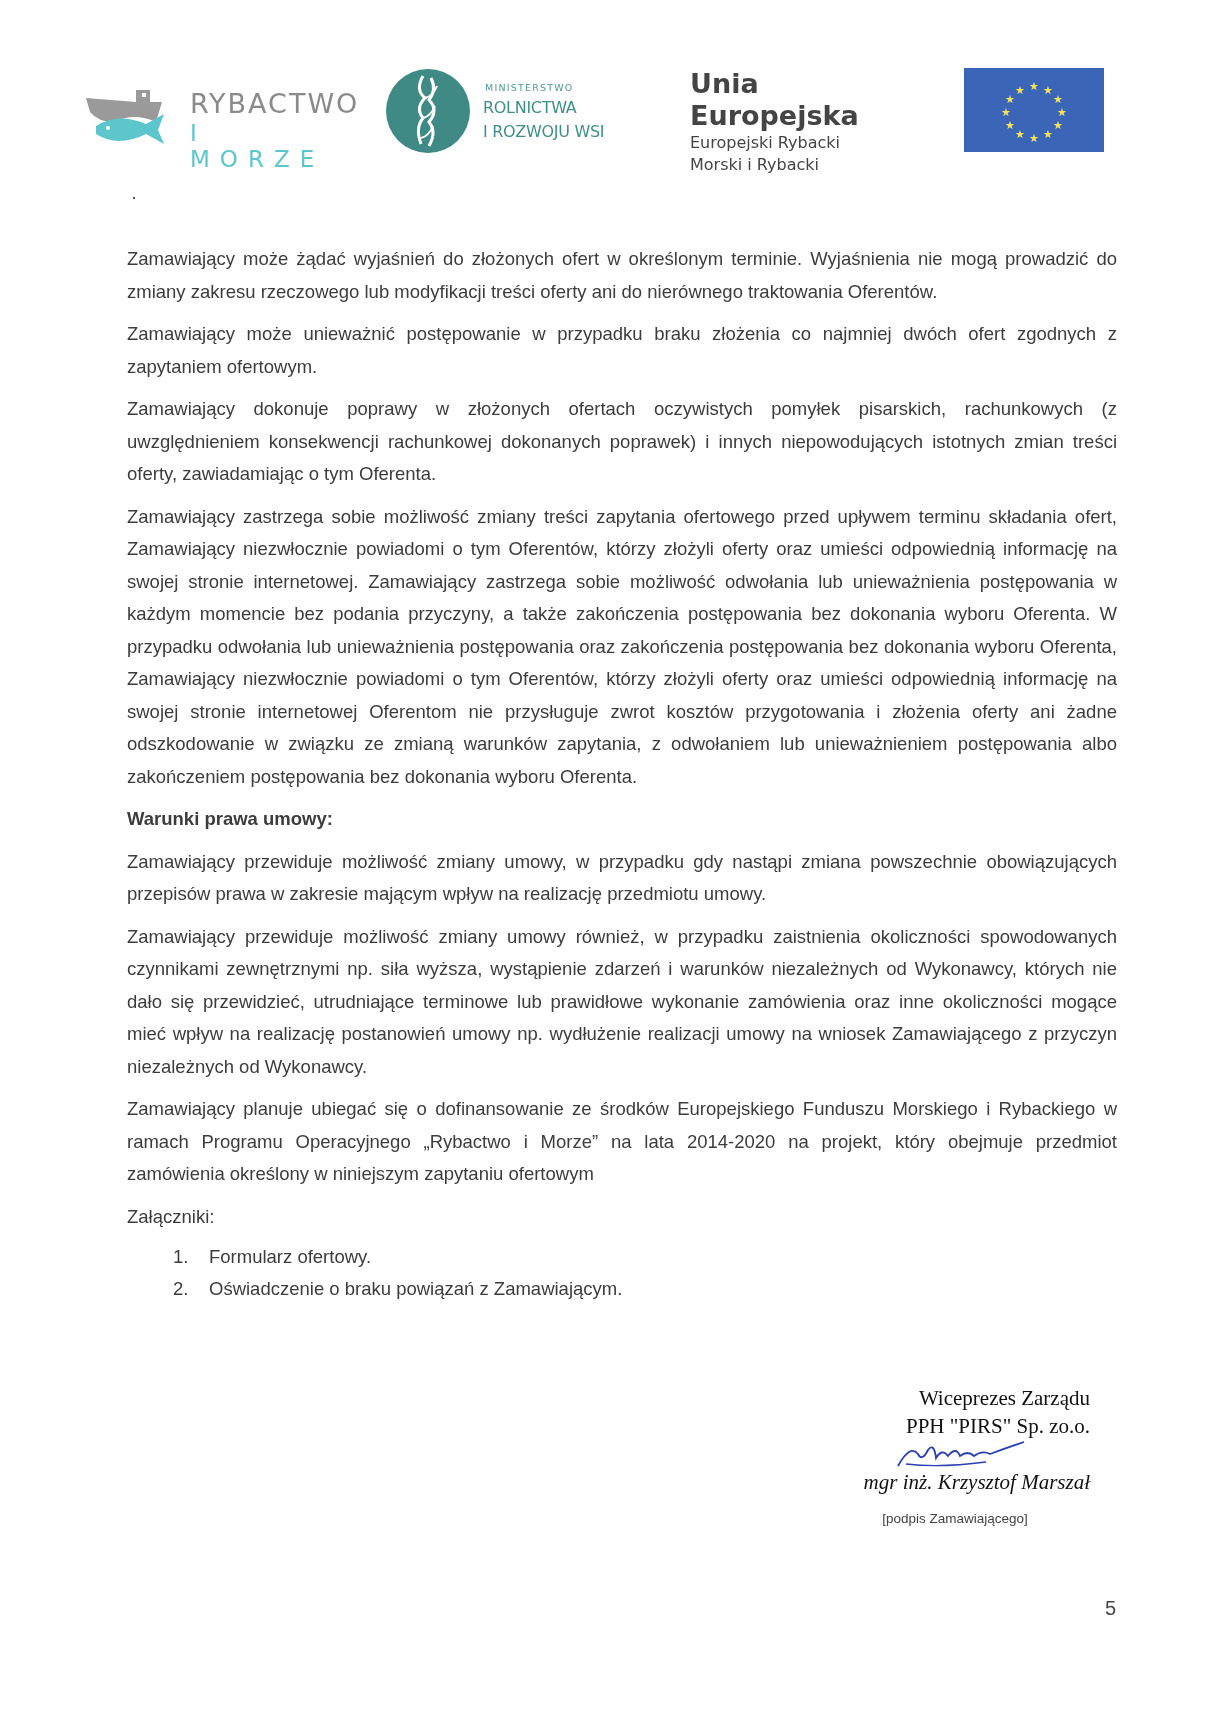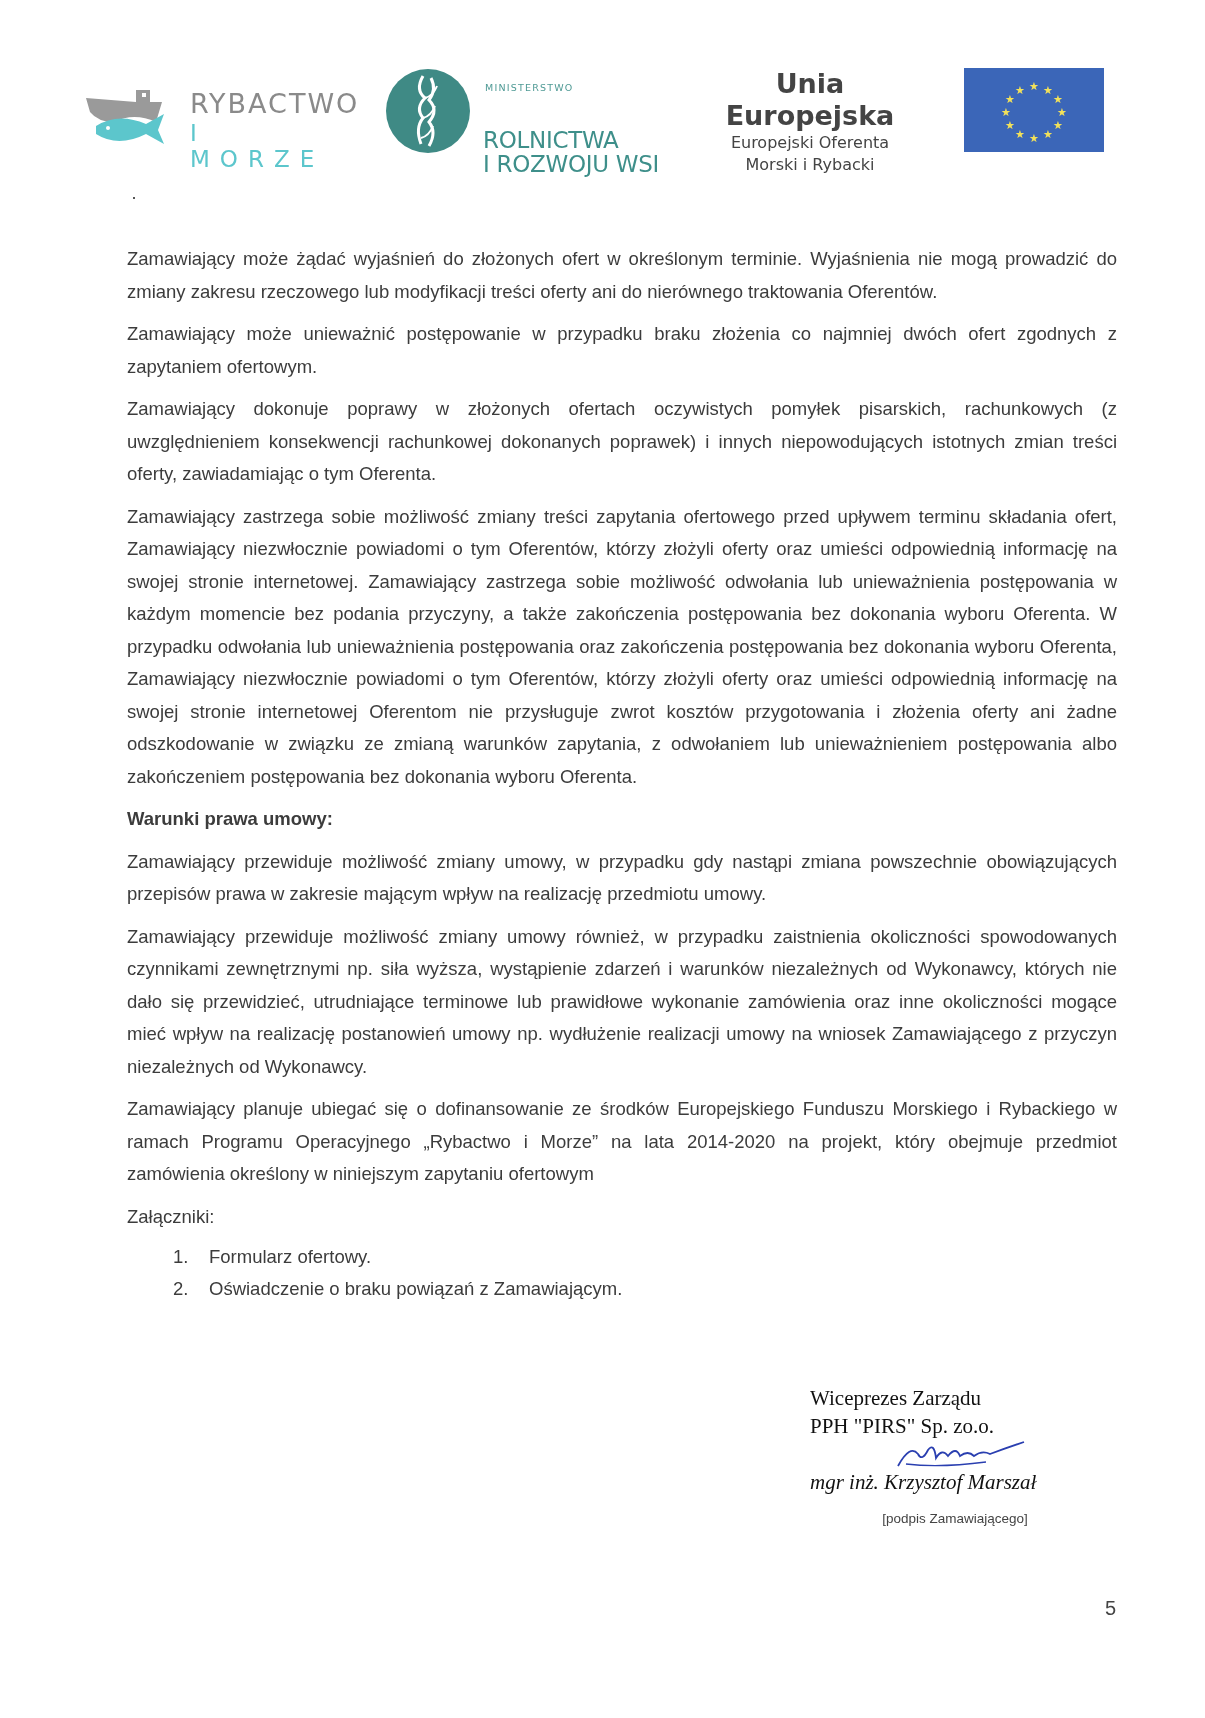--- a/index.html
+++ b/index.html
@@ -69,36 +69,34 @@
       left: 100px;
       top: 14px;
       font-size: 9.5px;
       letter-spacing: 1.2px;
       color: #4f9a95;
       font-family: "DejaVu Sans", sans-serif;
     }
     .ministry-line1, .ministry-line2 {
       position: absolute;
       left: 98px;
-      font-size: 23px;
+      font-size: 16px;
       color: #3e8f8a;
       line-height: 24px;
       font-family: "DejaVu Sans", sans-serif;
       font-weight: 500;
       letter-spacing: -0.3px;
-      margin-top: 32px;
     }
     .ministry-line1 { top: 28px; }
     .ministry-line2 { top: 52px; }
     .ue-block {
       position: absolute;
       left: 690px;
       top: 8px;
       width: 240px;
-      text-align: center;
     }
     .ue-title {
       font-size: 27px;
       font-weight: bold;
       color: #444;
       line-height: 32px;
       font-family: "DejaVu Sans", sans-serif;
     }
     .ue-sub {
       font-size: 16px;
@@ -154,21 +152,21 @@
     }
     .attachments-list .num {
       display: inline-block;
       width: 36px;
     }
     .signature {
       position: absolute;
       left: 810px;
       top: 1384px;
       width: 280px;
-      text-align: left;
+      text-align: right;
       font-family: "Liberation Serif", serif;
       color: #111;
     }
     .sig-title {
       font-size: 21px;
       line-height: 28px;
     }
     .sig-company {
       font-size: 21px;
       line-height: 28px;
@@ -228,21 +226,21 @@
       <path d="M38 50 Q46 48 50 38" stroke="#ffffff" stroke-width="2" fill="none"></path>
       <path d="M36 70 Q44 68 48 58" stroke="#ffffff" stroke-width="2" fill="none"></path>
     </svg>
     <div class="ministry-small">MINISTERSTWO</div>
     <div class="ministry-line1">ROLNICTWA</div>
     <div class="ministry-line2">I ROZWOJU WSI</div>
   </div>
 
   <div class="ue-block">
     <div class="ue-title">Unia Europejska</div>
-    <div class="ue-sub">Europejski Oferenta</div>
+    <div class="ue-sub">Europejski Rybacki</div>
     <div class="ue-sub">Morski i Rybacki</div>
   </div>
 
   <div class="eu-flag">
     <svg width="140" height="84" viewBox="0 0 140 84">
       <rect width="140" height="84" fill="#3b66b8"></rect>
       <g fill="#f2e15a" font-size="11" font-family="DejaVu Sans, sans-serif" text-anchor="middle">
         <text x="70" y="22">★</text>
         <text x="84" y="26">★</text>
         <text x="94" y="35">★</text>

